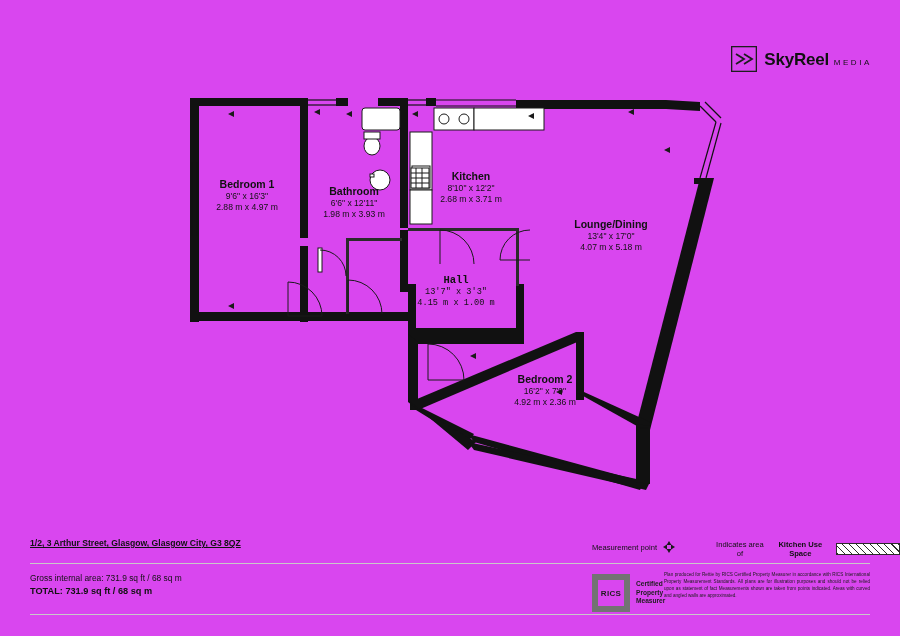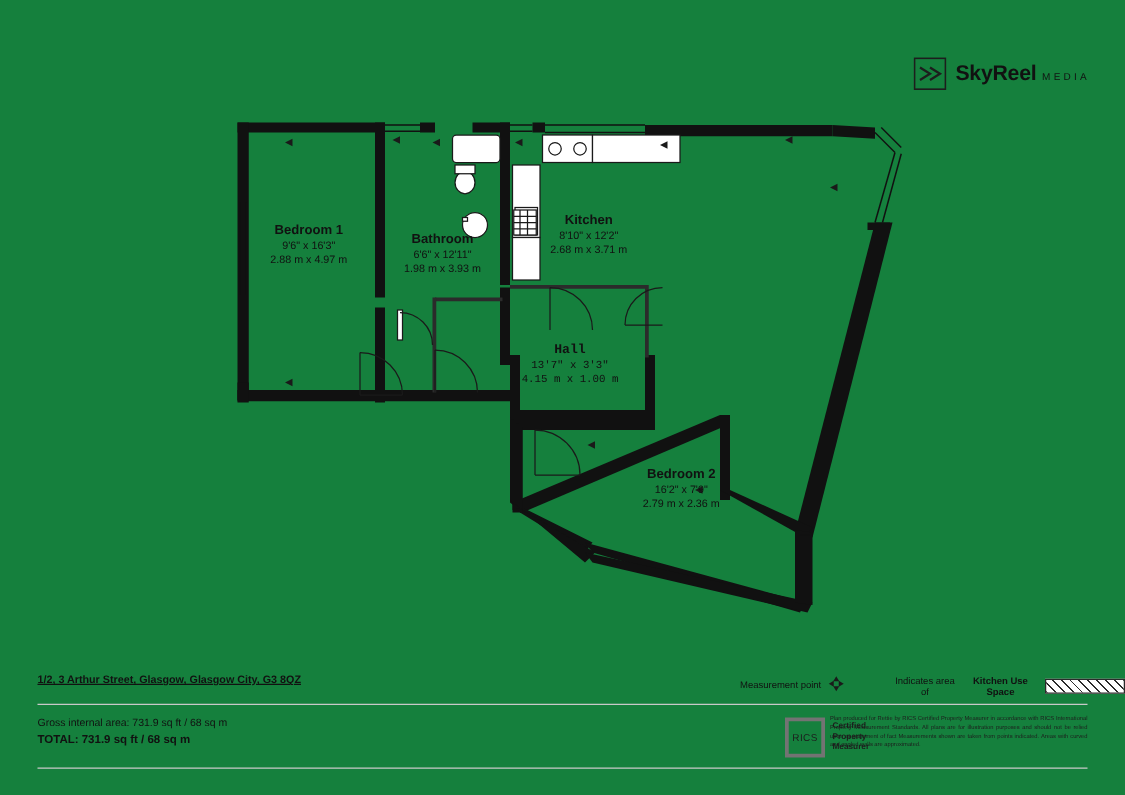--- a/index.html
+++ b/index.html
@@ -11,21 +11,21 @@
     width: 900px;
     height: 636px;
     font-family: "Liberation Sans", sans-serif;
     color: #111111;
     position: relative;
     overflow: hidden;
   }
   .page {
     position: absolute;
     inset: 0;
-    background: #15803d;
+    background: #d946ef;
   }
 
   
   .logo {
     position: absolute;
     right: 28px;
     top: 46px;
     display: flex;
     align-items: center;
     gap: 7px;
@@ -160,29 +160,28 @@
     position: absolute;
     left: 592px;
     top: 574px;
     display: flex;
     align-items: center;
     gap: 6px;
   }
   .rics-mark {
     width: 26px;
     height: 26px;
-    border: 3px solid #737373;
+    border: 6px solid #737373;
     display: flex;
     align-items: center;
     justify-content: center;
     font-size: 8px;
-    font-weight: normal;
+    font-weight: bold;
     letter-spacing: 0.3px;
     color: #1d1d1d;
-    margin-left: 36px;
   }
   .rics-text {
     font-size: 6.6px;
     font-weight: bold;
     line-height: 1.35;
     color: #1d1d1d;
   }
 
   .disclaimer {
     position: absolute;
@@ -372,31 +371,36 @@
       <span class="rimp">6'6" x 12'11"</span>
       <span class="rmet">1.98 m x 3.93 m</span>
     </div>
 
     <div class="room-label" style="left:0;top:0;transform:translate(-50%,-50%);margin-left:471px;margin-top:118px;">
       <span class="rname">Kitchen</span>
       <span class="rimp">8'10" x 12'2"</span>
       <span class="rmet">2.68 m x 3.71 m</span>
     </div>
 
+    <div class="room-label" style="left:0;top:0;transform:translate(-50%,-50%);margin-left:611px;margin-top:166px;">
+      <span class="rname">Lounge/Dining</span>
+      <span class="rimp">13'4" x 17'0"</span>
+      <span class="rmet">4.07 m x 5.18 m</span>
+    </div>
 
     <div class="room-label" style="left:0;top:0;transform:translate(-50%,-50%);margin-left:456px;margin-top:222px;font-family:Liberation Mono, monospace;">
       <span class="rname">Hall</span>
       <span class="rimp">13'7" x 3'3"</span>
       <span class="rmet">4.15 m x 1.00 m</span>
     </div>
 
     <div class="room-label" style="left:0;top:0;transform:translate(-50%,-50%);margin-left:545px;margin-top:321px;">
       <span class="rname">Bedroom 2</span>
       <span class="rimp">16'2" x 7'9"</span>
-      <span class="rmet">2.79 m x 2.36 m</span>
+      <span class="rmet">4.92 m x 2.36 m</span>
     </div>
   </div>
 
   <div class="address">1/2, 3 Arthur Street, Glasgow, Glasgow City, G3 8QZ</div>
 
   <div class="hr hr-1"></div>
   <div class="hr hr-2"></div>
 
   <div class="measurement-point">
     <span>Measurement point</span>

